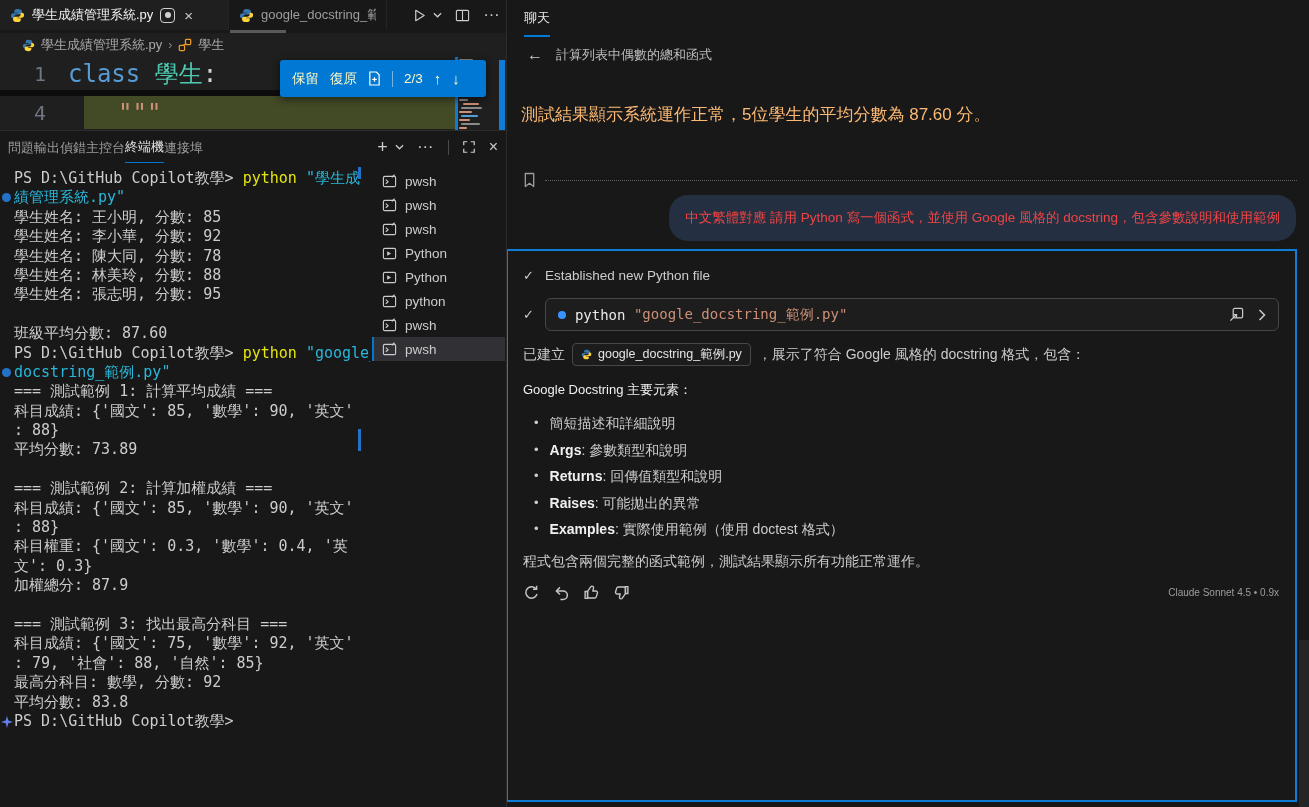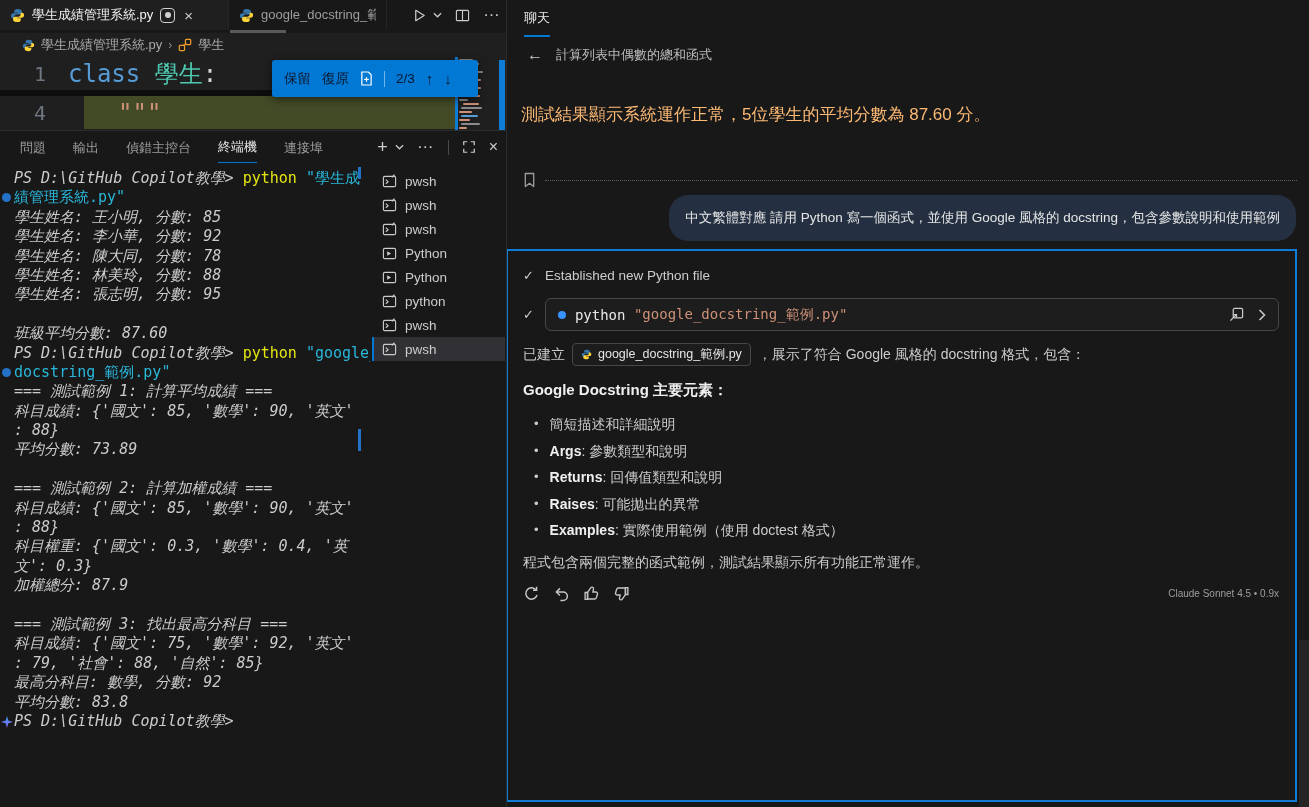--- a/index.html
+++ b/index.html
@@ -35,42 +35,42 @@
   .code-text { font:24px "DejaVu Sans Mono", monospace; white-space:pre; }
   .tok-kw { color:#569cd6; } .tok-cls { color:#4ec9b0; } .tok-fg { color:#d4d4d4; } .tok-str { color:#ce9178; }
   #hidden-band { position:absolute; left:0; top:33px; width:455px; height:6px; background:#0d0d0d; }
   #row4-bg { position:absolute; left:84px; top:39px; width:371px; height:33px; background:#434a26; }
   #minimap { position:absolute; left:458px; top:0; width:39px; height:73px; background:#1f1f1f; overflow:hidden; }
   #minimap-border { position:absolute; left:455px; top:0; width:2.5px; height:73px; background:#0f7cd6; }
   .mm-bar { position:absolute; height:2px; border-radius:1px; }
   #editor-scroll { position:absolute; left:499px; top:3px; width:6px; height:70px; background:#0f7cd6; }
 
   
-  #review-toolbar { position:absolute; left:272px; top:60px; width:206px; height:37px; background:#0078d4;
+  #review-toolbar { position:absolute; left:280px; top:60px; width:206px; height:37px; background:#0078d4;
                     border-radius:3px; box-shadow:0 2px 8px rgba(0,0,0,.55); display:flex; align-items:center;
-                    gap:11px; padding:0 12px; color:#0f172a; font-size:13.5px; z-index:30; }
+                    gap:11px; padding:0 12px; color:#fef9c3; font-size:13.5px; z-index:30; }
   .rt-divider { width:1px; height:16px; background:rgba(255,255,255,.45); }
   .rt-arrow { font-size:15px; }
 
   
   #panel { position:absolute; left:0; top:130px; width:506px; height:677px; background:#181818; border-top:1px solid #2b2b2b; }
   #panel-tabs { position:absolute; left:0; top:0; width:506px; height:32px; display:flex; align-items:center;
-                gap:27px; padding-left:20px; font-size:13px; color:#9d9d9d; }
+                padding-left:8px; font-size:13px; color:#9d9d9d; }
   .ptab { padding:7px 0 6px; }
   .ptab.active { color:#e7e7e7; border-bottom:1.5px solid #0078d4; }
   #panel-actions { position:absolute; right:8px; top:0; height:32px; display:flex; align-items:center; gap:13px; color:#cccccc; }
   .pa-divider { width:1px; height:15px; background:#4a4a4a; }
   .pa-plus { font-size:18px; font-weight:300; }
   .pa-close { font-size:16px; }
   .pa-dots { font-size:17px; letter-spacing:1px; transform:translateY(-4px); }
 
   #terminal { position:absolute; left:0; top:38px; width:370px; height:639px; overflow:hidden; }
   .term-line { position:relative; height:19.4px; padding-left:14px; white-space:pre;
                font:15px "DejaVu Sans Mono", monospace; color:#cccccc; }
-  .c-fg { color:#cccccc;font-style:italic; } .c-yel { color:#e5e510; } .c-cyan { color:#29b8db; }
+  .c-fg { color:#cccccc; } .c-yel { color:#e5e510; } .c-cyan { color:#29b8db; }
   .term-dot { position:absolute; left:2px; top:5px; width:9px; height:9px; border-radius:50%; background:#2472c8; }
   .term-sparkle { position:absolute; left:1px; top:4px; width:12px; height:12px;
                   background:linear-gradient(180deg,#3b9bf0,#8a63f2);
                   clip-path:polygon(50% 0,61% 39%,100% 50%,61% 61%,50% 100%,39% 61%,0 50%,39% 39%); }
   .gutter-mark { position:absolute; left:358px; width:3px; background:#2472c8; }
 
   #terminal-list { position:absolute; left:372px; top:38px; width:133px; }
   .tl-row { height:24px; display:flex; align-items:center; gap:8px; padding-left:10px;
             font-size:13.5px; color:#cccccc; }
   .tl-row.selected { background:#313135; border-left:2px solid #0078d4; padding-left:8px; }
@@ -82,37 +82,37 @@
   #chat-header { position:absolute; left:0; top:42px; width:803px; height:26px; display:flex; align-items:center; }
   #back-arrow { margin-left:20px; font-size:16px; color:#cccccc; }
   #chat-title { margin-left:13px; font-size:13px; color:#bdbdbd; }
   #scrolled-clip { position:absolute; left:40px; top:71px; width:740px; height:15px; overflow:hidden; opacity:.62; }
   #scrolled-clip .inner { font-size:14px; color:#9a9a9a; line-height:19px; white-space:nowrap; }
   #result-line { position:absolute; left:14px; top:103px; font-size:17px; color:#fdba74; }
   #divider-row { position:absolute; left:16px; top:172px; width:774px; display:flex; align-items:center; }
   #divider-dashes { flex:1; border-top:1px dotted #606060; margin-left:9px; }
   #bubble-row { position:absolute; left:0; top:195px; width:789px; display:flex; justify-content:flex-end; }
   #user-bubble { background:#243041; border-radius:19px; padding:14px 16px; font-size:13.5px;
-                 color:#e5e5e5; white-space:nowrap; }
+                 color:#ef4444; white-space:nowrap; }
 
   #response-box { position:absolute; left:0; top:249px; width:790px; height:553px;
                   border:2px solid #0f7cd6; border-left-width:1.5px; padding:17px 16px 0 15px; background:#181818; }
   .check { color:#cccccc; font-size:13px; flex:none; }
   #step1-row { display:flex; align-items:center; gap:11px; font-size:13.5px; color:#cccccc; margin-bottom:15px; }
   #cmd-row { display:flex; align-items:center; gap:11px; margin-bottom:12px; }
   #cmd-chip { flex:1; height:33px; border:1px solid #474747; border-radius:6px; background:#1d1d1d;
               display:flex; align-items:center; padding:0 12px; gap:9px; }
   #cmd-dot { width:8px; height:8px; border-radius:50%; background:#3794ff; flex:none; }
   .cmd-text { font:14px "DejaVu Sans Mono", monospace; color:#e8e8e8; white-space:pre; }
   .cmd-arg { color:#ce9178; }
   #cmd-icons { margin-left:auto; display:flex; align-items:center; gap:14px; color:#cccccc; }
   #created-row { font-size:14px; color:#cccccc; margin-bottom:15px; display:flex; align-items:center; flex-wrap:nowrap; white-space:nowrap; }
   #file-chip { display:inline-flex; align-items:center; gap:6px; border:1px solid #474747; border-radius:4px;
                background:#1c1c1c; padding:2px 8px; margin:0 7px; font-size:12.5px; color:#e6e6e6; }
-  #resp-heading { font-size:15px; font-weight:bold; color:#f0f0f0; margin-bottom:16px; }
+  #resp-heading { font-size:13px; font-weight:normal; color:#f0f0f0; margin-bottom:16px; }
   #bullets { margin-bottom:4px; }
   .bullet { display:flex; gap:11px; font-size:14px; color:#cccccc; margin-bottom:8.5px; padding-left:11px; }
   .bullet .dot { font-size:13px; }
   .bullet b { color:#f0f0f0; }
   #resp-footer { font-size:14px; color:#cccccc; margin:14px 0 13px; }
   #actions-row { display:flex; align-items:center; gap:13px; color:#c5c5c5; }
   #model-label { margin-left:auto; font-size:10px; color:#9d9d9d; }
   #chat-scrollbar { position:absolute; right:0; top:640px; width:10px; height:167px; background:#3a3a3a; opacity:.4; }
   .ibtn { display:flex; align-items:center; }
 </style>

